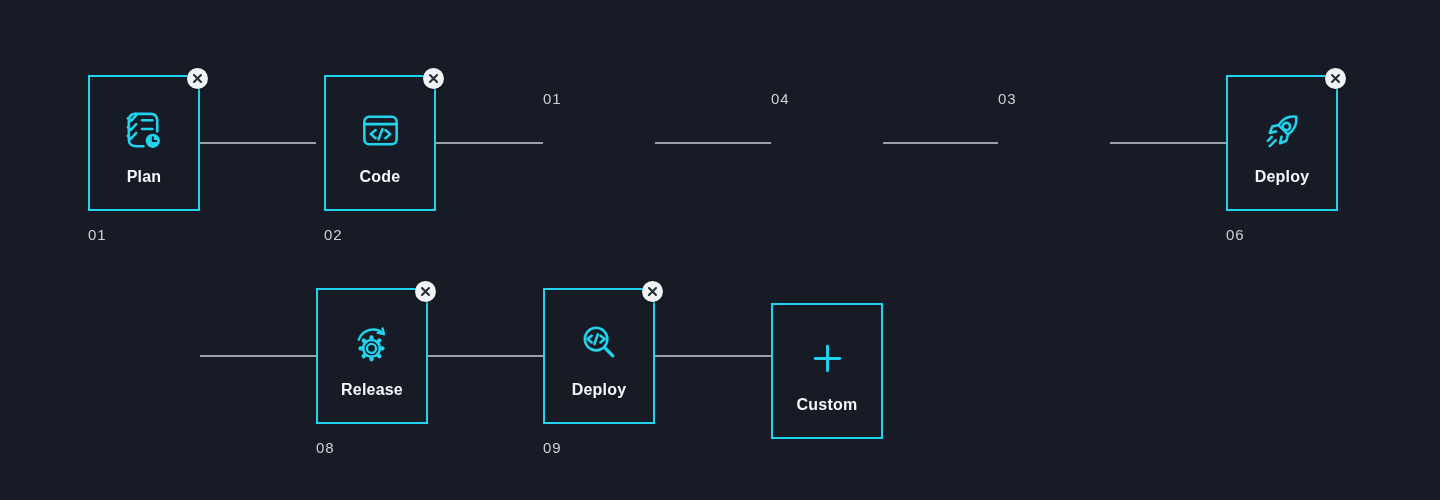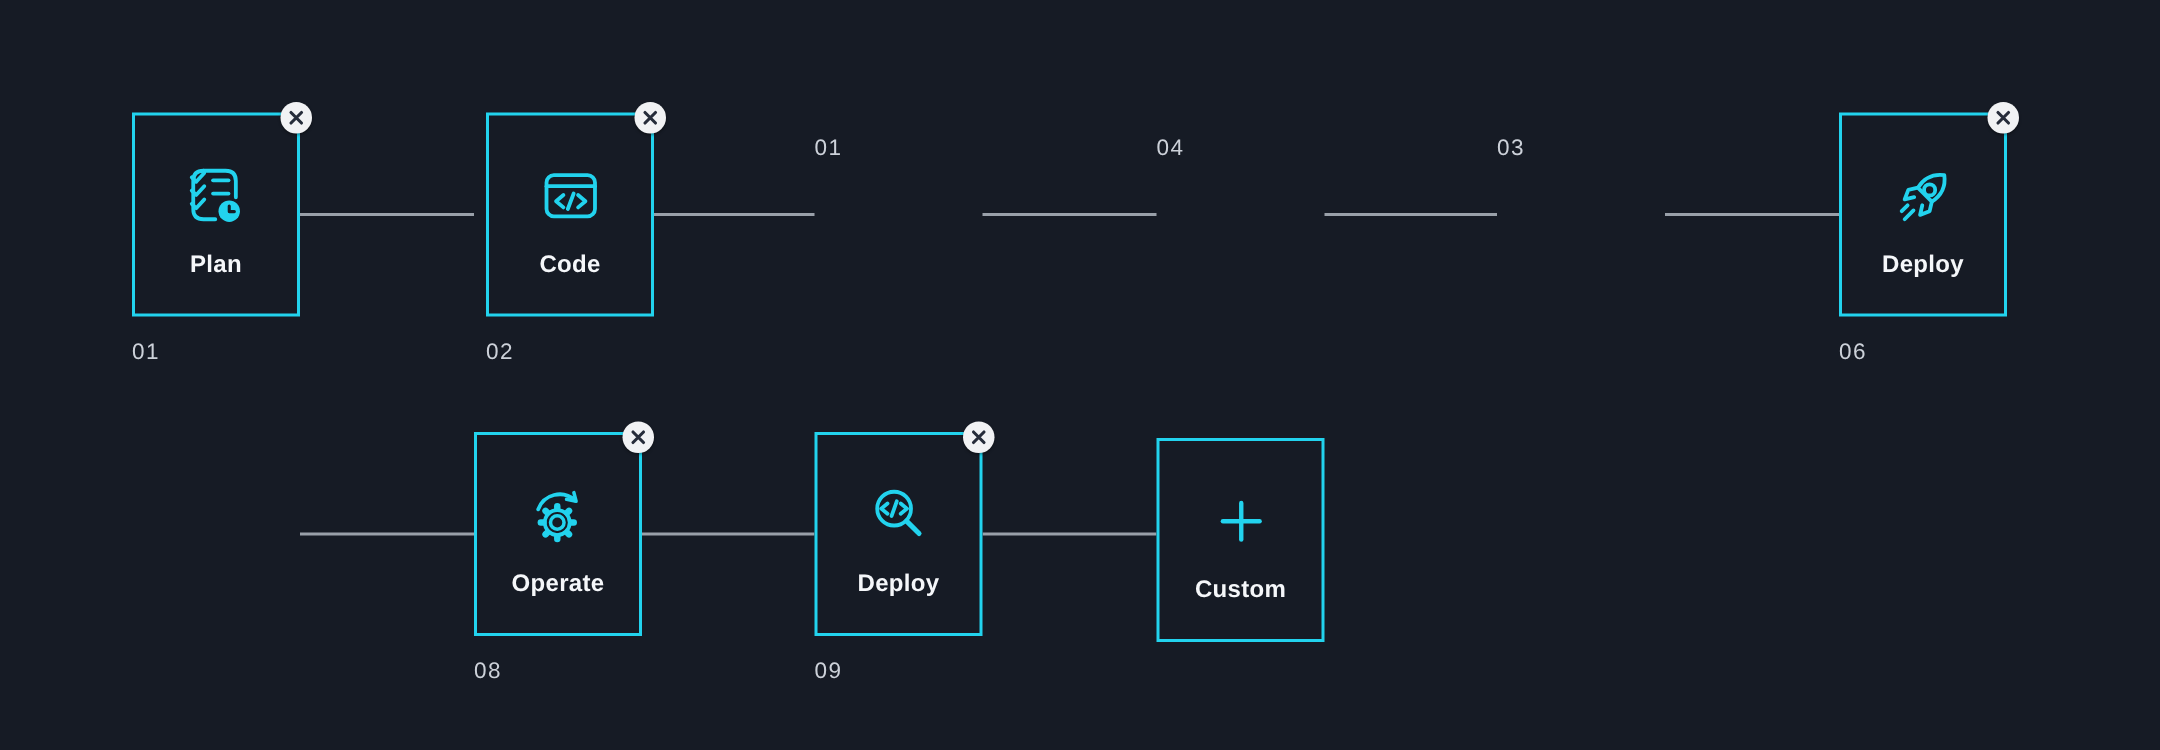--- a/index.html
+++ b/index.html
@@ -147,21 +147,21 @@
           <path d="M13.5 29 H11.8"></path>
             <path d="M32.5 29 H34.2"></path>
           <path d="M16.3 22.3 L15 21"></path>
             <path d="M29.7 35.7 L31 37"></path>
           <path d="M16.3 35.7 L15 37"></path>
             <path d="M29.7 22.3 L31 21"></path>
         </g>
         <path d="M10 20 A 15.5 15.5 0 0 1 35 13.8"></path>
         <path d="M35.8 14.5 L29.3 13.2 M35.8 14.5 L34.3 8.6" stroke-width="2.4"></path>
       </svg>
-      <div class="card-label">Operate</div>
+      <div class="card-label">Release</div>
     </div>
     <div class="card-number">08</div>
   </div>
 
   <div class="card-wrap" style="left:543px;top:288px">
     <div class="card">
       <button class="close-btn">
         <svg width="11" height="11" viewBox="0 0 11 11">
           <path d="M2 2 L9 9 M9 2 L2 9" stroke="#262c3a" stroke-width="2.1" stroke-linecap="round"></path>
         </svg>
@@ -171,21 +171,21 @@
         <path d="M29 28 L37.5 36.5" stroke-width="3.4"></path>
         <path d="M16 16 l-4.3 3.5 4.3 3.5"></path>
         <path d="M25 16 l4.3 3.5 -4.3 3.5"></path>
         <path d="M22.3 14.5 l-3.5 10"></path>
       </svg>
       <div class="card-label">Deploy</div>
     </div>
     <div class="card-number">09</div>
   </div>
 
-  <div class="card-wrap" style="left:771px;top:292px">
+  <div class="card-wrap" style="left:771px;top:303px">
     <div class="card">
       <svg class="card-icon icon-stroke" width="47" height="47" viewBox="0 0 48 48" style="stroke-width:3">
         <path d="M24 11.5 V36.5"></path>
         <path d="M11.5 24 H36.5"></path>
       </svg>
       <div class="card-label">Custom</div>
     </div>
     <div class="card-number"></div>
   </div>
 

